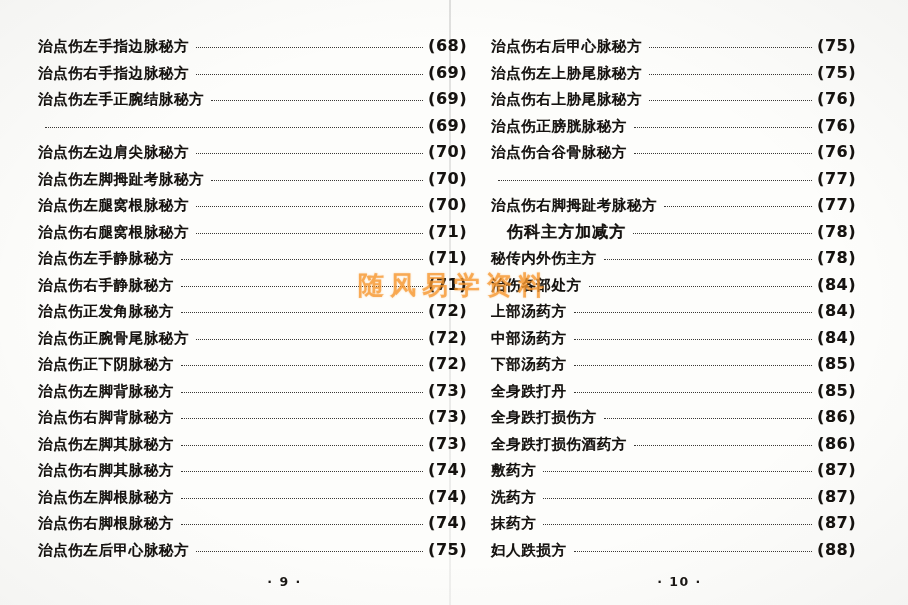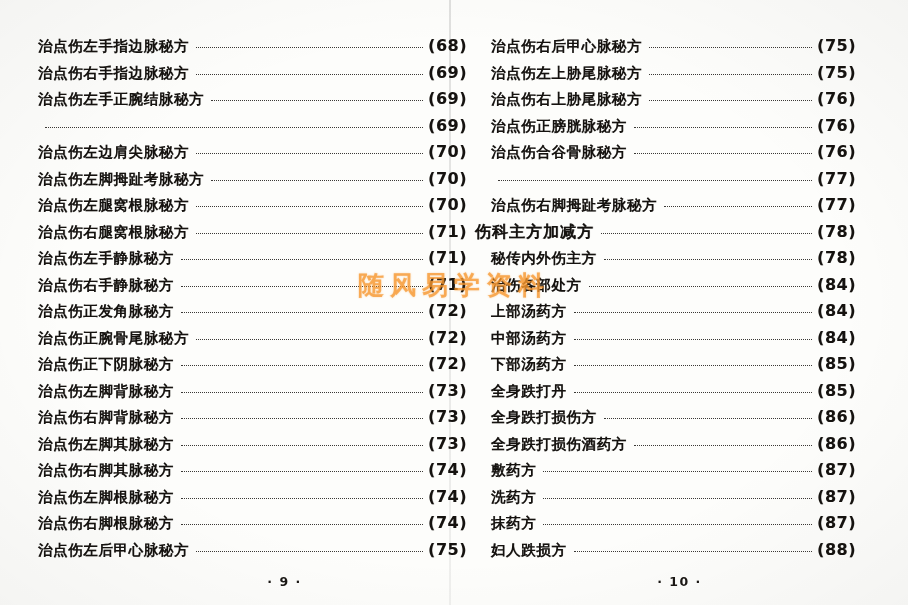--- a/index.html
+++ b/index.html
@@ -89,20 +89,21 @@
   }
   .toc-item.level-head {
     font-size: 16px;
     font-weight: 700;
     margin-left: 0;
   }
   .toc-item.level-head .label {
     font-weight: 800;
     letter-spacing: 1px;
     text-shadow: 0.5px 0 0 rgba(0,0,0,0.5);
+    margin-left: 32px;
   }
   .toc-item.level-1 { padding-left: 0px; }
   .toc-item.level-2 { padding-left: 16px; }
   .folio {
     position: absolute;
     bottom: 16px;
     font-size: 12.5px;
     letter-spacing: 1.5px;
     color: #1a1714;
     font-weight: 600;

